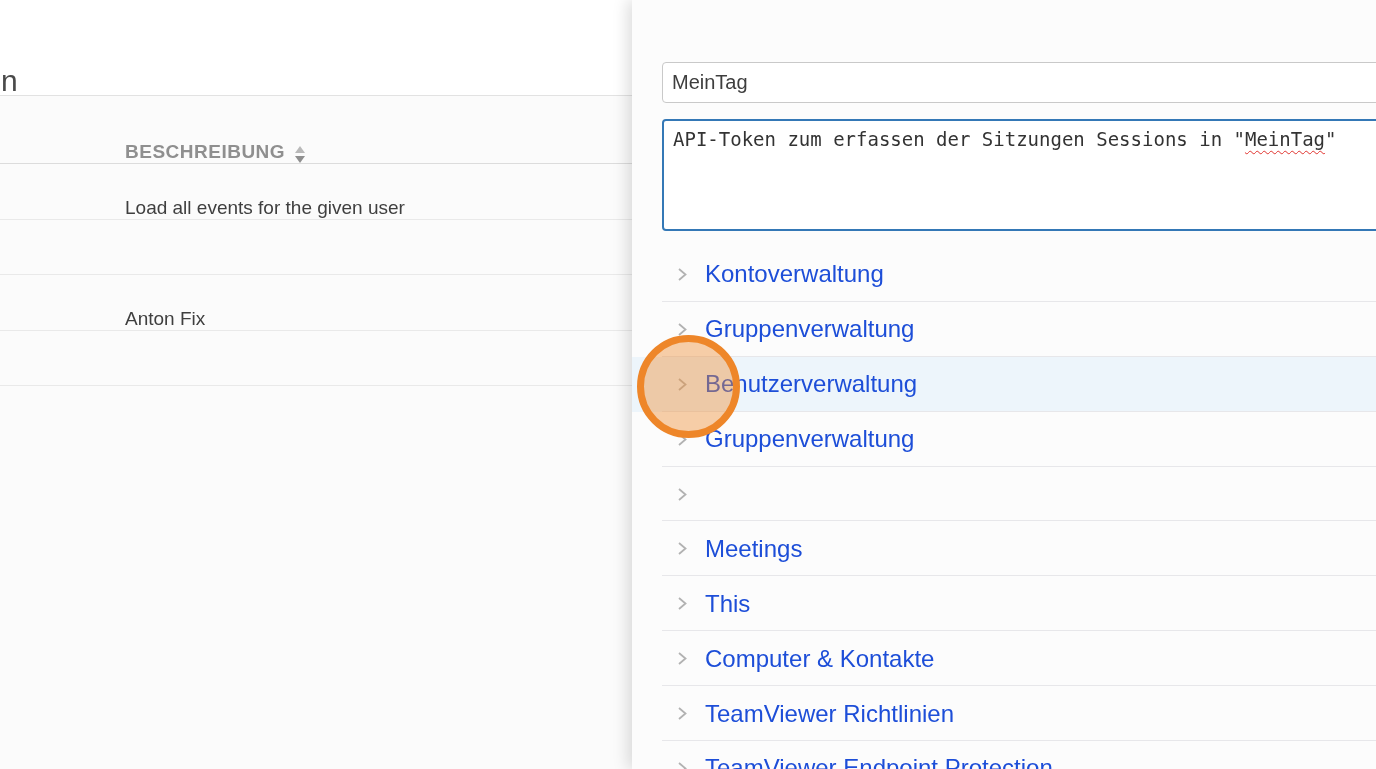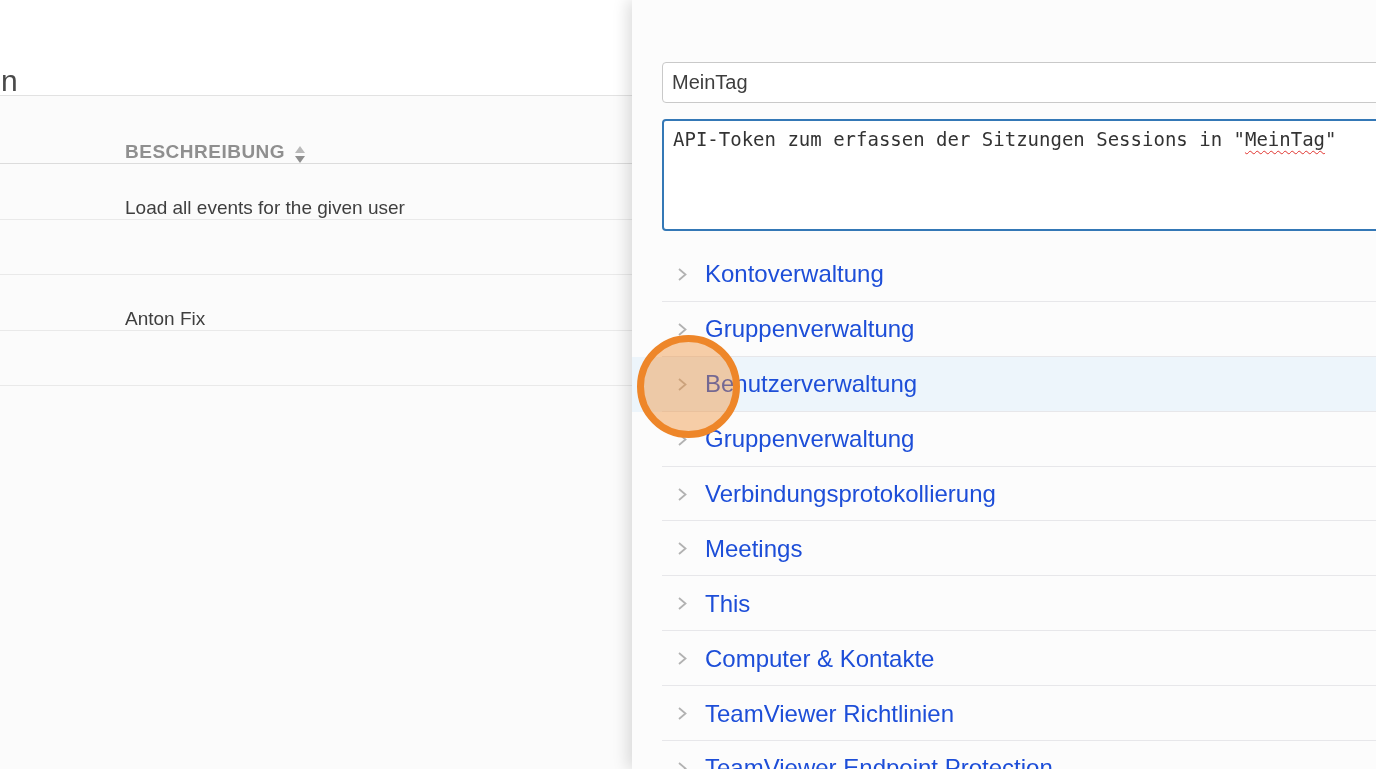--- a/index.html
+++ b/index.html
@@ -104,21 +104,20 @@
     <li class="perm-item">
       <svg class="chev" width="15" height="17" viewBox="0 0 15 17">
           <polyline points="5,3 11.5,8.5 5,14" fill="none" stroke="#b2b2b2" stroke-width="1.8"></polyline>
         </svg>
       <span class="perm-label">Gruppenverwaltung</span>
     </li>
     <li class="perm-item">
       <svg class="chev" width="15" height="17" viewBox="0 0 15 17">
           <polyline points="5,3 11.5,8.5 5,14" fill="none" stroke="#b2b2b2" stroke-width="1.8"></polyline>
         </svg>
-      <span class="perm-label">Verbindungsprotokollierung</span>
     </li>
     <li class="perm-item">
       <svg class="chev" width="15" height="17" viewBox="0 0 15 17">
           <polyline points="5,3 11.5,8.5 5,14" fill="none" stroke="#b2b2b2" stroke-width="1.8"></polyline>
         </svg>
       <span class="perm-label">Meetings</span>
     </li>
     <li class="perm-item">
       <svg class="chev" width="15" height="17" viewBox="0 0 15 17">
           <polyline points="5,3 11.5,8.5 5,14" fill="none" stroke="#b2b2b2" stroke-width="1.8"></polyline>

